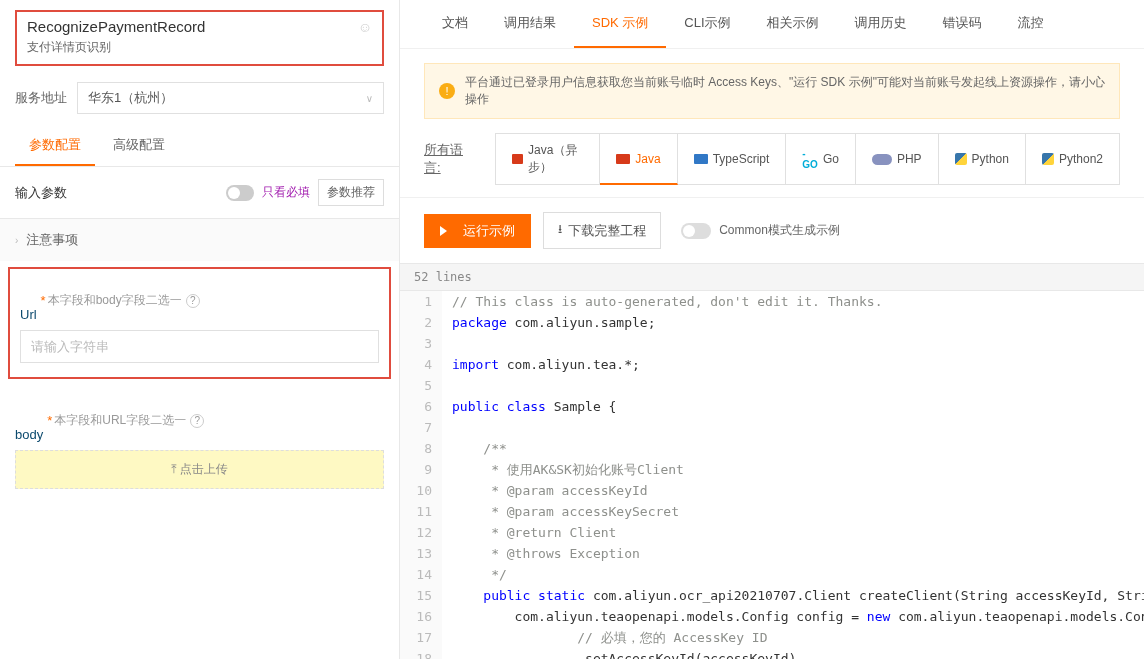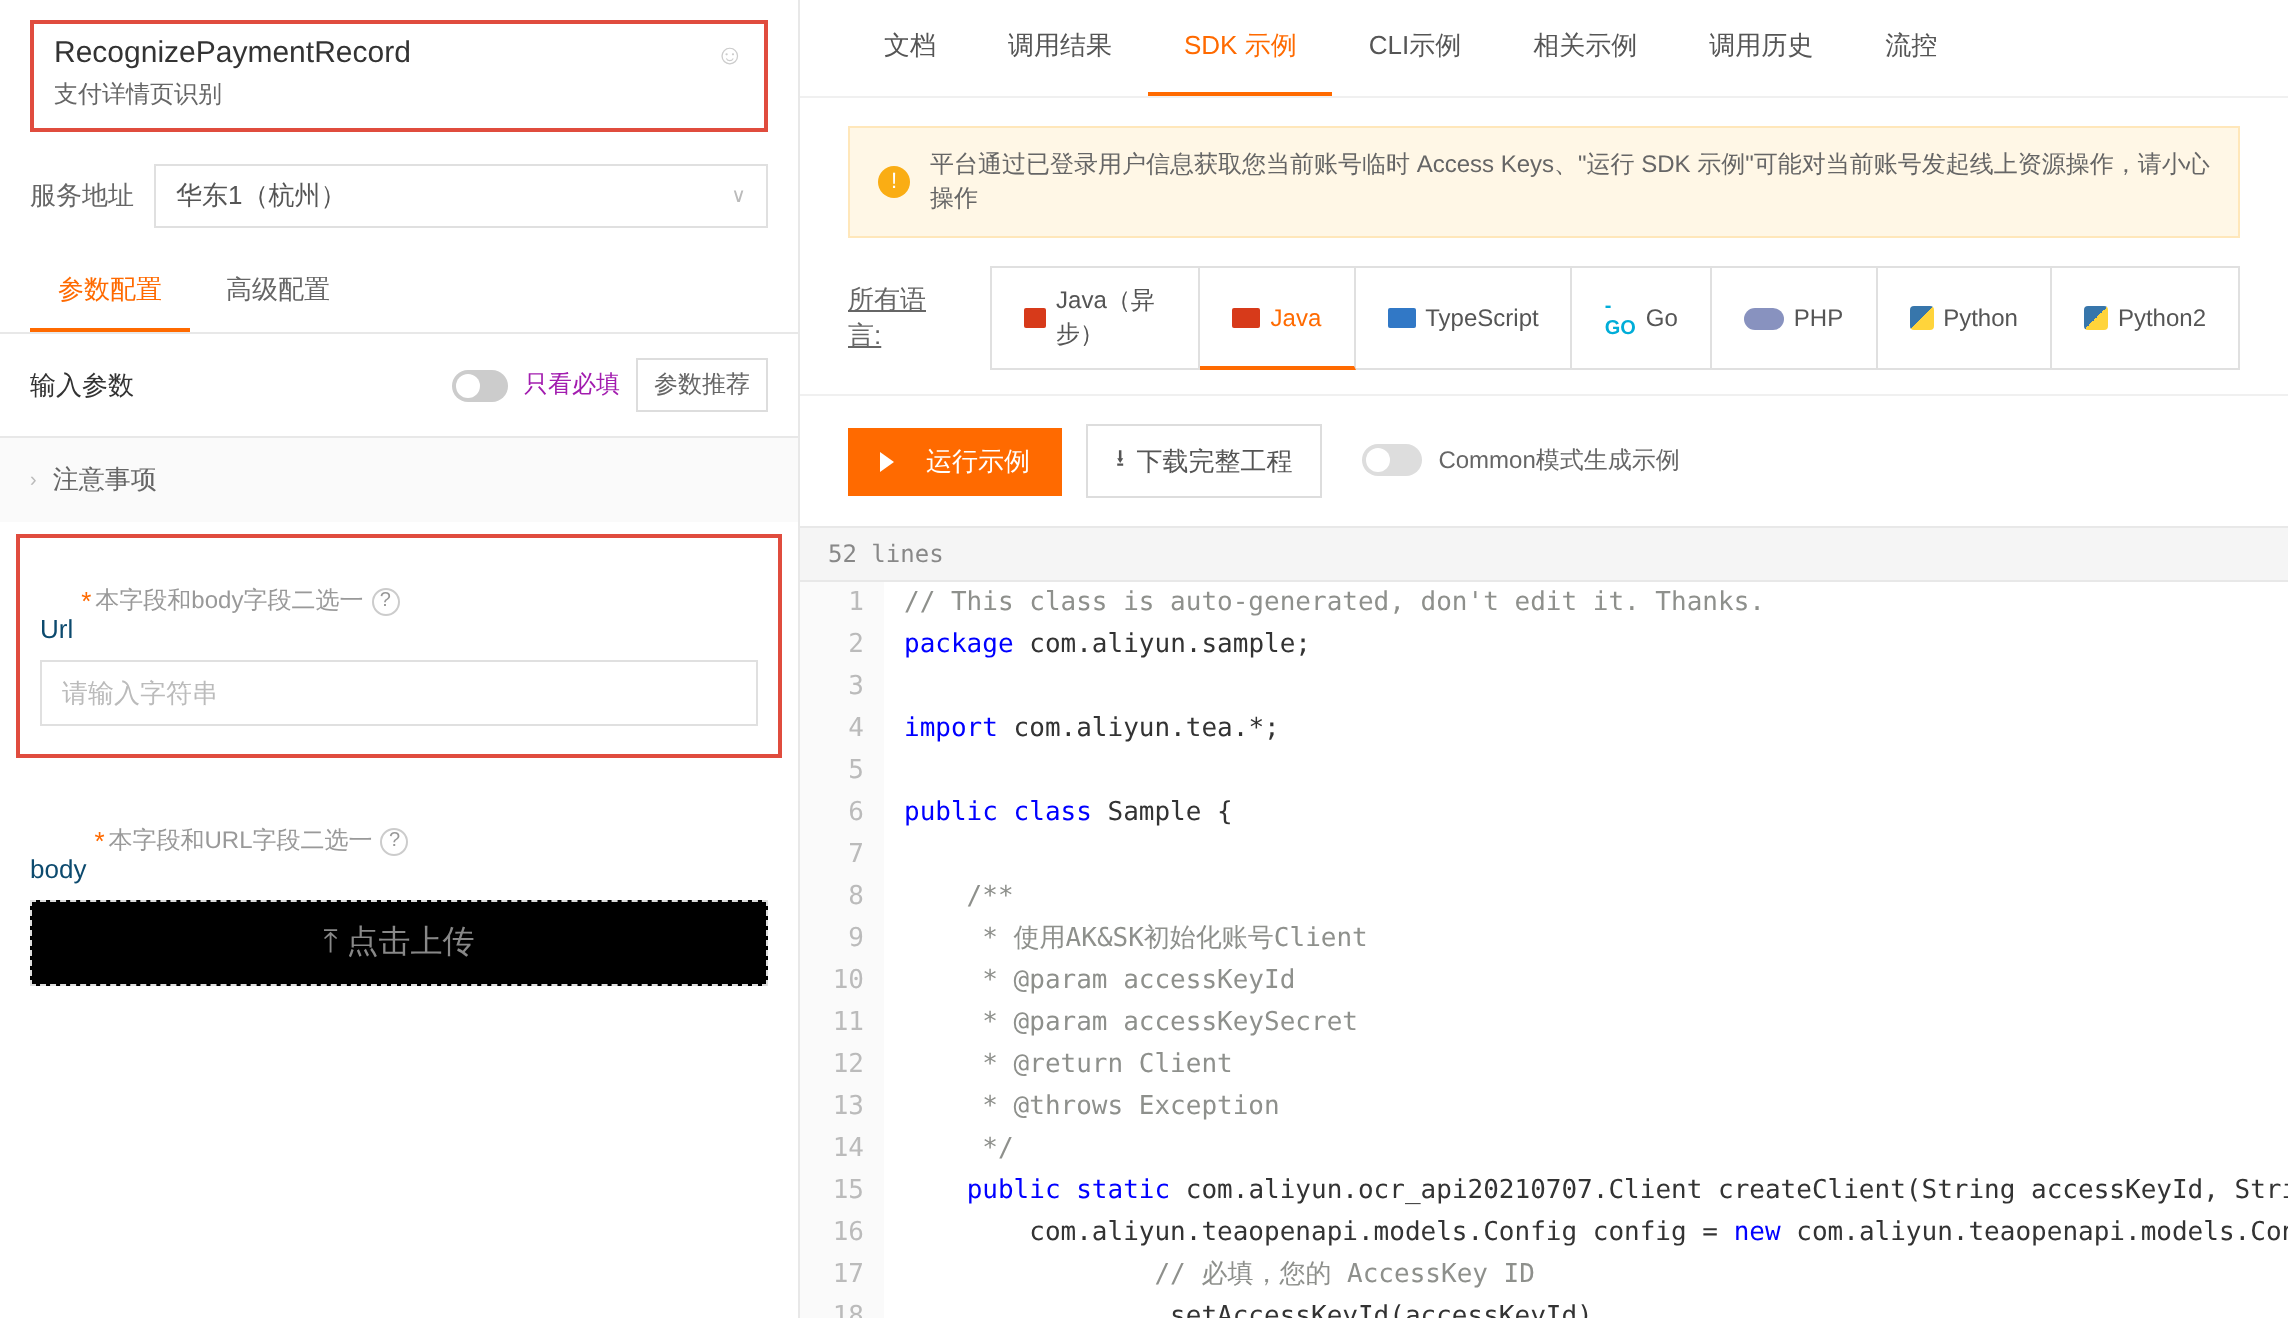--- a/index.html
+++ b/index.html
@@ -40,21 +40,21 @@
 
 .field-block { padding: 14px 15px; }
 .field-block.boxed { border: 2px solid #e04c3e; margin: 6px 8px; padding: 10px 10px 14px; }
 .field-label-row { display: flex; align-items: center; margin-bottom: 8px; flex-wrap: wrap; }
 .field-name { color: #0c4a6e; margin-right: 4px; margin-top: 28px; }
 .field-star { color: #ff6a00; margin-right: 2px; }
 .field-hint { color: #999; font-size: 12px; }
 .help-icon { display: inline-flex; width: 14px; height: 14px; border: 1px solid #ccc; border-radius: 50%; align-items: center; justify-content: center; font-size: 10px; color: #999; margin-left: 4px; }
 .text-input { width: 100%; border: 1px solid #e0e0e0; padding: 8px 10px; font-size: 13px; color: #333; }
 .text-input::placeholder { color: #bbb; }
-.upload-btn { width: 100%; border: 1px dashed #ddd; padding: 10px; text-align: center; color: #888; cursor: pointer; font-size: 16px; background: #000000; }
+.upload-btn { width: 100%; border: 1px dashed #ddd; padding: 10px; text-align: center; color: #888; cursor: pointer; font-size: 12px; background: #fef9c3; }
 
 
 .top-tabs { display: flex; padding: 0 24px; border-bottom: 1px solid #f0f0f0; }
 .top-tab { padding: 14px 18px; cursor: pointer; color: #555; font-size: 13px; }
 .top-tab.active { color: #ff6a00; border-bottom: 2px solid #ff6a00; }
 
 .alert-bar { margin: 14px 24px; background: #fff7e6; border: 1px solid #ffe7ba; padding: 10px 14px; display: flex; align-items: center; gap: 10px; font-size: 12px; color: #666; }
 .alert-icon { width: 16px; height: 16px; background: #faad14; border-radius: 50%; color: #fff; display: flex; align-items: center; justify-content: center; font-size: 11px; flex-shrink: 0; }
 
 .lang-row { display: flex; align-items: center; padding: 0 24px 12px; gap: 8px; border-bottom: 1px solid #f0f0f0; }
@@ -68,21 +68,21 @@
 .icon-ts { background: #3178c6; border-radius: 1px; }
 .icon-go { color: #00add8; font-weight: bold; font-size: 10px; }
 .icon-php { background: #8892bf; border-radius: 6px; width: 20px; height: 11px; }
 .icon-py { display:inline-block; width:12px; height:12px; background: linear-gradient(135deg,#3776ab 50%,#ffd43b 50%); border-radius:2px; }
 
 .action-row { display: flex; align-items: center; padding: 14px 24px; gap: 12px; }
 .run-btn { background: #ff6a00; color: #fff; border: none; padding: 8px 16px; cursor: pointer; display: flex; align-items: center; gap: 16px; font-size: 13px; }
 .play-icon { width: 0; height: 0; border-left: 7px solid #fff; border-top: 5px solid transparent; border-bottom: 5px solid transparent; }
 .download-btn { border: 1px solid #ddd; background: #fff; padding: 7px 14px; cursor: pointer; color: #555; display: flex; align-items: center; gap: 6px; font-size: 13px; }
 .dl-icon { font-size: 12px; }
-.common-toggle { display: flex; align-items: flex-start; gap: 8px; margin-left: 8px; }
+.common-toggle { display: flex; align-items: flex-end; gap: 8px; margin-left: 8px; }
 .common-switch { width: 30px; height: 16px; background: #ddd; border-radius: 8px; position: relative; cursor: pointer; }
 .common-knob { width: 12px; height: 12px; background: #fff; border-radius: 50%; position: absolute; top: 2px; left: 2px; }
 .common-label { color: #666; font-size: 12px; }
 
 .code-header { background: #f5f5f5; padding: 6px 14px; color: #888; font-family: Consolas, Monaco, monospace; font-size: 12px; border-top: 1px solid #e8e8e8; border-bottom: 1px solid #e8e8e8; }
 .code-area { flex: 1; overflow: auto; font-family: Consolas, Monaco, monospace; font-size: 13px; line-height: 21px; background: #fff; }
 .code-line { display: flex; }
 .gutter { width: 42px; text-align: right; padding-right: 10px; color: #bbb; background: #fafafa; user-select: none; flex-shrink: 0; }
 .code-content { padding-left: 10px; white-space: pre; color: #333; }
 .c-comment { color: #8e908c; }
@@ -154,20 +154,21 @@
   </div>
 
   <div class="right-panel">
     <div class="top-tabs">
       <div class="top-tab">文档</div>
       <div class="top-tab">调用结果</div>
       <div class="top-tab active">SDK 示例</div>
       <div class="top-tab">CLI示例</div>
       <div class="top-tab">相关示例</div>
       <div class="top-tab">调用历史</div>
+      <div class="top-tab">错误码</div>
       <div class="top-tab">流控</div>
     </div>
 
     <div class="alert-bar">
       <span class="alert-icon">!</span>
       <span>平台通过已登录用户信息获取您当前账号临时 Access Keys、"运行 SDK 示例"可能对当前账号发起线上资源操作，请小心操作</span>
     </div>
 
     <div class="lang-row">
       <span class="lang-label">所有语言:</span>

